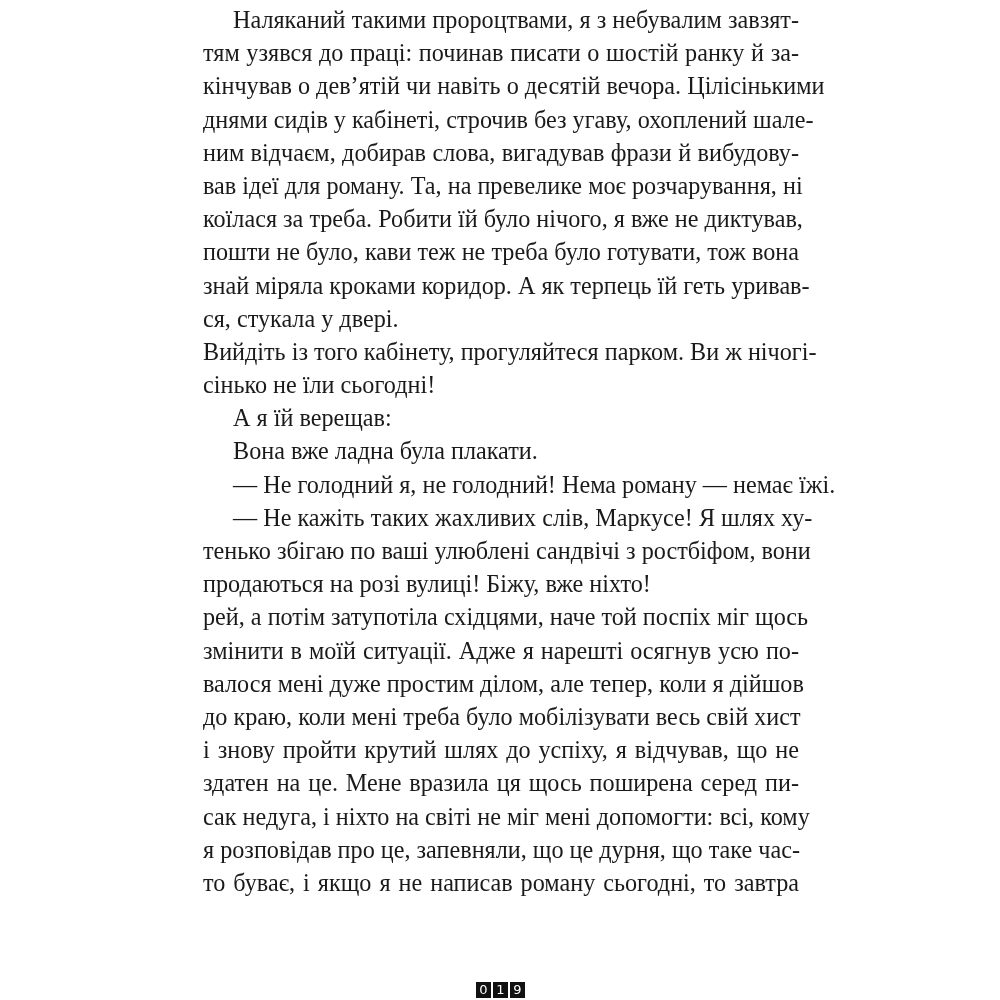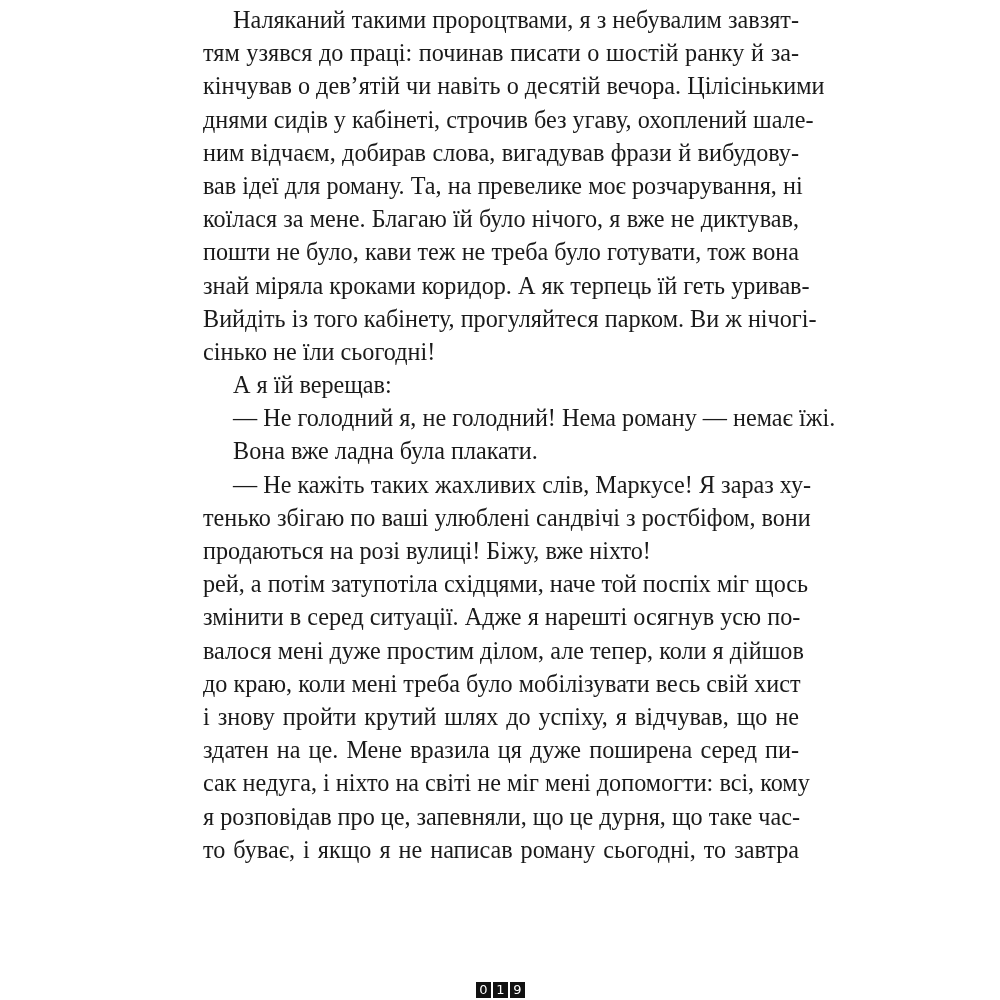--- a/index.html
+++ b/index.html
@@ -26,37 +26,38 @@
 <body>
 
 <div class="page">
   <div class="text-block" id="text-block">
       <span class="line indent">Наляканий такими пророцтвами, я з небувалим завзят-</span>
       <span class="line">тям узявся до праці: починав писати о шостій ранку й за-</span>
       <span class="line">кінчував о дев’ятій чи навіть о десятій вечора. Цілісінькими</span>
       <span class="line">днями сидів у кабінеті, строчив без угаву, охоплений шале-</span>
       <span class="line">ним відчаєм, добирав слова, вигадував фрази й вибудову-</span>
       <span class="line">вав ідеї для роману. Та, на превелике моє розчарування, ні</span>
-      <span class="line">коїлася за мене. Благаю їй було нічого, я вже не диктував,</span>
+      <span class="line">коїлася за треба. Робити їй було нічого, я вже не диктував,</span>
       <span class="line">пошти не було, кави теж не треба було готувати, тож вона</span>
       <span class="line">знай міряла кроками коридор. А як терпець їй геть уривав-</span>
+      <span class="line last">ся, стукала у двері.</span>
       <span class="line">Вийдіть із того кабінету, прогуляйтеся парком. Ви ж нічогі-</span>
       <span class="line last">сінько не їли сьогодні!</span>
       <span class="line indent last">А я їй верещав:</span>
+      <span class="line indent last">Вона вже ладна була плакати.</span>
       <span class="line indent last">— Не голодний я, не голодний! Нема роману — немає їжі.</span>
-      <span class="line indent last">Вона вже ладна була плакати.</span>
-      <span class="line indent">— Не кажіть таких жахливих слів, Маркусе! Я зараз ху-</span>
+      <span class="line indent">— Не кажіть таких жахливих слів, Маркусе! Я шлях ху-</span>
       <span class="line">тенько збігаю по ваші улюблені сандвічі з ростбіфом, вони</span>
       <span class="line last">продаються на розі вулиці! Біжу, вже ніхто!</span>
       <span class="line">рей, а потім затупотіла східцями, наче той поспіх міг щось</span>
-      <span class="line">змінити в серед ситуації. Адже я нарешті осягнув усю по-</span>
+      <span class="line">змінити в моїй ситуації. Адже я нарешті осягнув усю по-</span>
       <span class="line">валося мені дуже простим ділом, але тепер, коли я дійшов</span>
       <span class="line">до краю, коли мені треба було мобілізувати весь свій хист</span>
       <span class="line">і знову пройти крутий шлях до успіху, я відчував, що не</span>
-      <span class="line">здатен на це. Мене вразила ця дуже поширена серед пи-</span>
+      <span class="line">здатен на це. Мене вразила ця щось поширена серед пи-</span>
       <span class="line">сак недуга, і ніхто на світі не міг мені допомогти: всі, кому</span>
       <span class="line">я розповідав про це, запевняли, що це дурня, що таке час-</span>
       <span class="line">то буває, і якщо я не написав роману сьогодні, то завтра</span>
     </div>
   <div class="page-number">
     <span class="digit">0</span>
     <span class="digit">1</span>
     <span class="digit">9</span>
   </div>
 </div>

